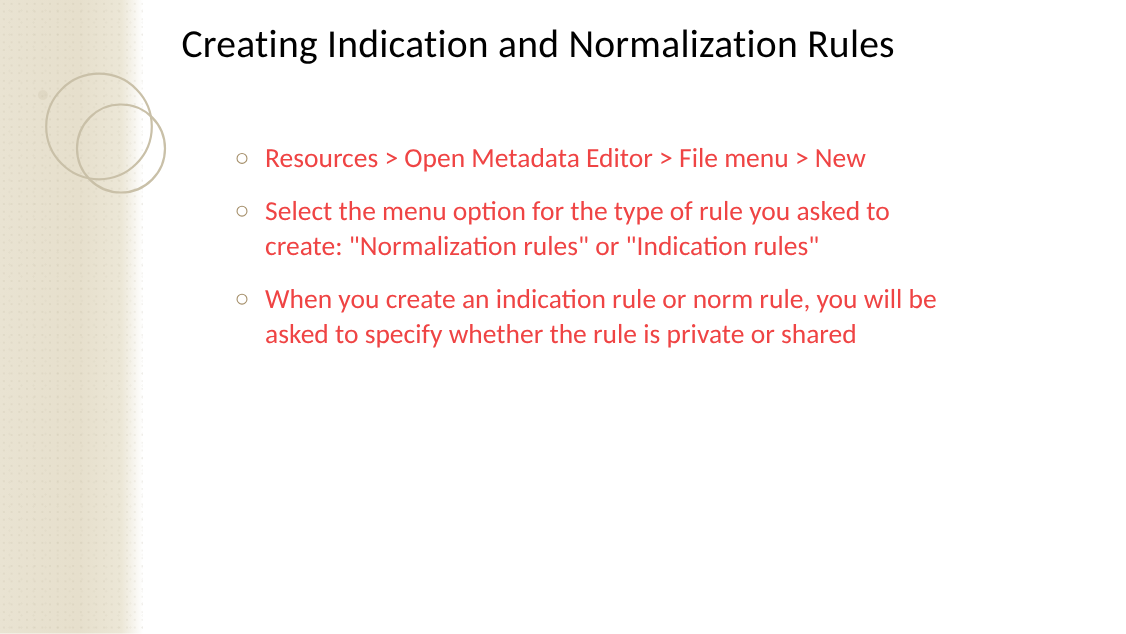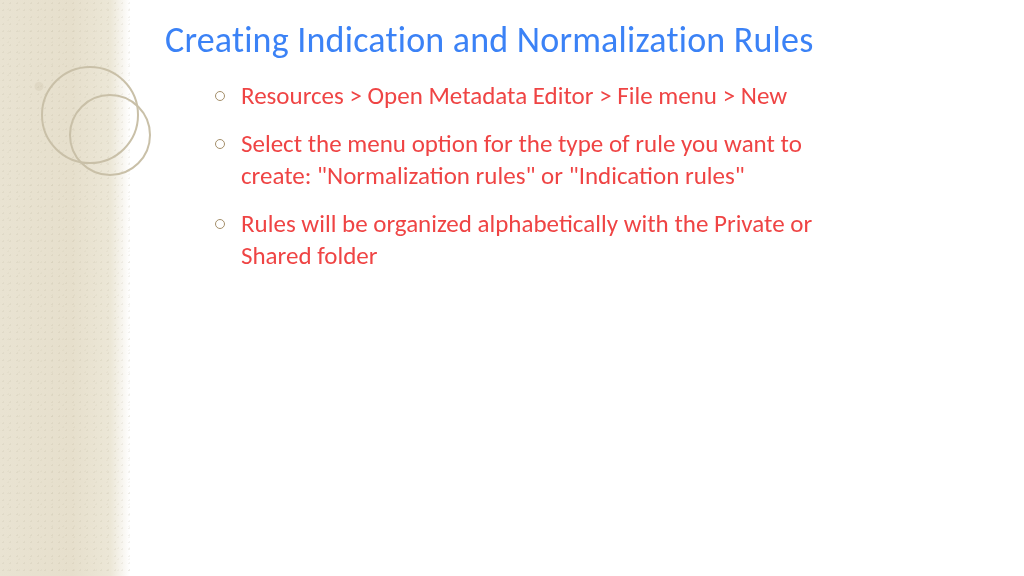--- a/index.html
+++ b/index.html
@@ -44,25 +44,25 @@
       stroke: #c9c0a8;
       stroke-width: 2;
     }
     .content {
       position: absolute;
       left: 165px;
       top: 18px;
       right: 40px;
     }
     .slide-title {
-      color: #3b82f6;
+      color: #000000;
       font-size: 36px;
       font-weight: 400;
       letter-spacing: 0.2px;
-      margin-bottom: 18px;
+      margin-bottom: 66px;
       white-space: nowrap;
     }
     ul.bullets {
       list-style: none;
       margin-left: 50px;
       max-width: 640px;
     }
     ul.bullets li {
       position: relative;
       font-size: 25px;
@@ -90,16 +90,16 @@
   <svg class="ring-deco" viewBox="0 0 130 130">
     <circle cx="55" cy="55" r="48"></circle>
     <circle cx="75" cy="75" r="40"></circle>
   </svg>
 </div>
 
 <div class="content">
   <h1 class="slide-title">Creating Indication and Normalization Rules</h1>
   <ul class="bullets">
     <li>Resources &gt; Open Metadata Editor &gt; File menu &gt; New</li>
-    <li>Select the menu option for the type of rule you want to create: "Normalization rules" or "Indication rules"</li>
-    <li>Rules will be organized alphabetically with the Private or Shared folder</li>
+    <li>Select the menu option for the type of rule you asked to create: "Normalization rules" or "Indication rules"</li>
+    <li>When you create an indication rule or norm rule, you will be asked to specify whether the rule is private or shared</li>
   </ul>
 </div>
 
 </body></html>

